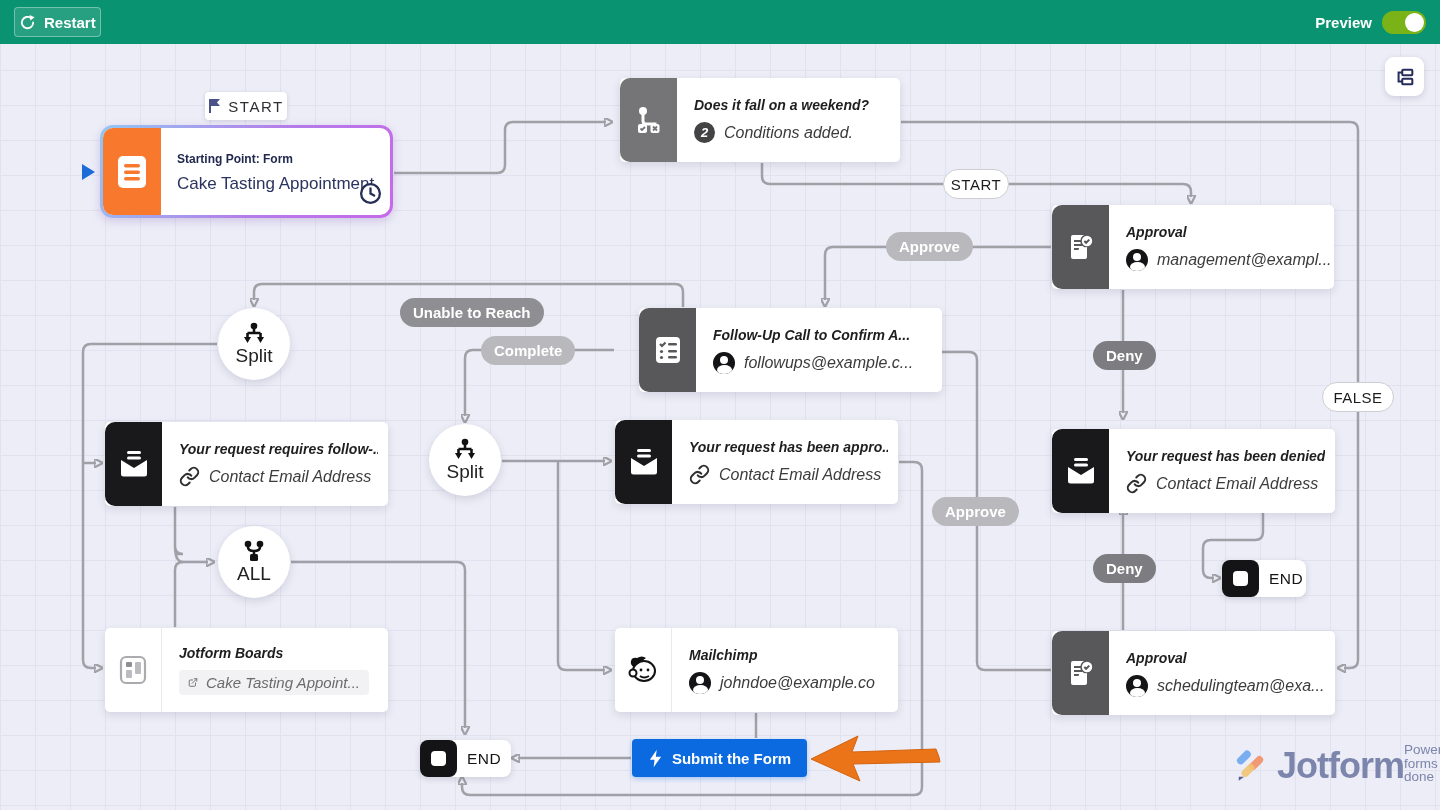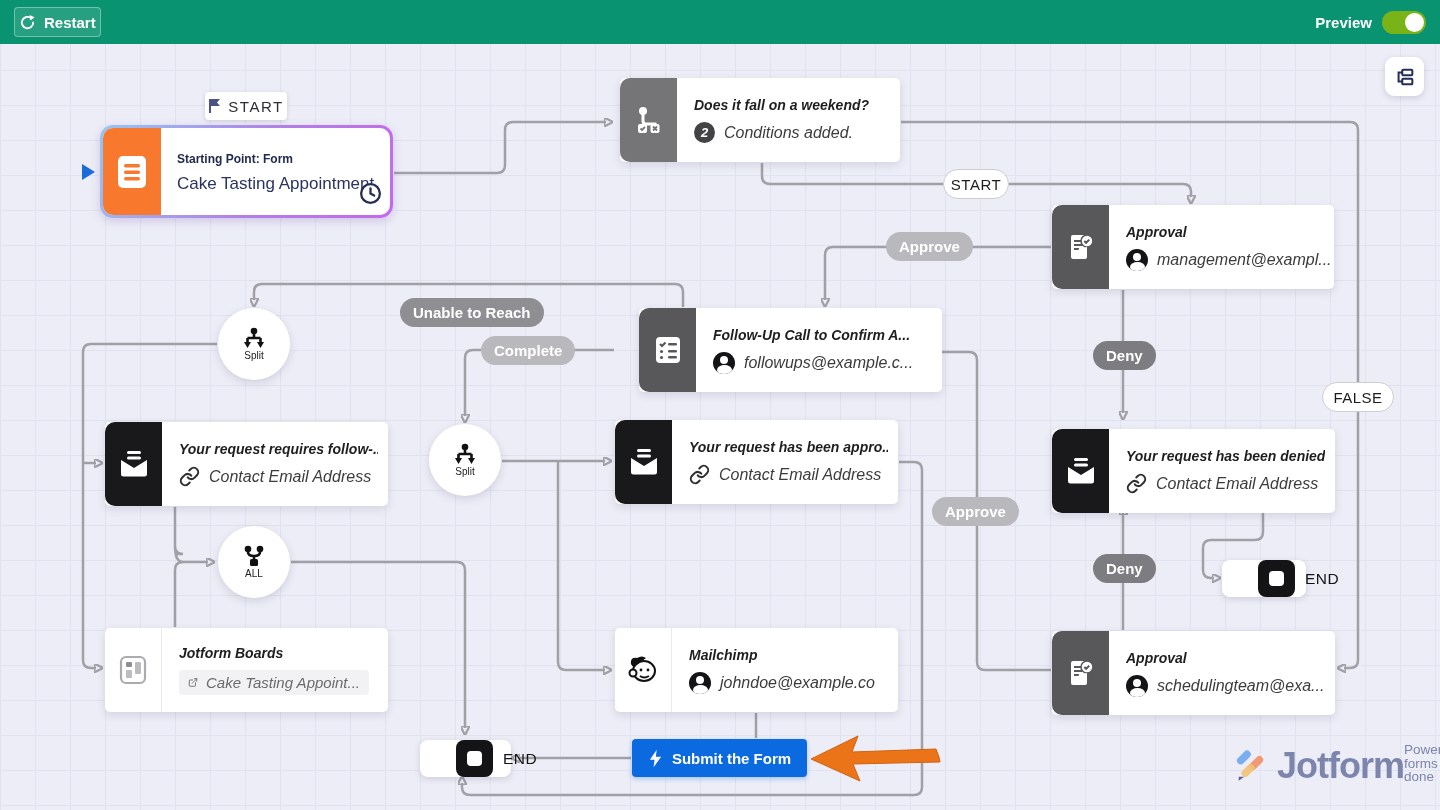--- a/index.html
+++ b/index.html
@@ -79,26 +79,26 @@
   .start-title { font-weight:bold; font-size:12px; color:#22294f; }
   .start-value { font-size:17px; color:#2b3360; white-space:nowrap; }
   .clock { position:absolute; right:7px; bottom:5px; }
 
   
   .circle-node {
     position:absolute; width:72px; height:72px; border-radius:50%; background:#fff; z-index:10;
     box-shadow:0 3px 8px rgba(60,60,100,0.16); display:flex; flex-direction:column;
     align-items:center; justify-content:center; gap:1px; cursor:pointer;
   }
-  .circle-label { font-size:10px; color:#222; }
+  .circle-label { font-size:19px; color:#222; }
 
   
   .end-node {
     position:absolute; height:37px; background:#fff; border-radius:8px; z-index:10;
-    box-shadow:0 2px 6px rgba(60,60,100,0.18); display:flex; align-items:center; cursor:pointer;padding-left:36px;
+    box-shadow:0 2px 6px rgba(60,60,100,0.18); display:flex; align-items:center; cursor:pointer;
   }
   .end-box { width:37px; height:37px; background:#141416; border-radius:8px; flex:none; display:flex; align-items:center; justify-content:center; }
   .end-box i { display:block; width:15px; height:15px; background:#fff; border-radius:4px; }
   .end-label { flex:1; text-align:center; font-size:15.5px; color:#141414; letter-spacing:0.5px; padding:0 10px; }
 
   
   .pill {
     position:absolute; height:29px; border-radius:15px; z-index:12;
     display:flex; align-items:center; justify-content:center;
     font-weight:bold; font-size:15px; color:#fff; padding:0 13px; white-space:nowrap;

